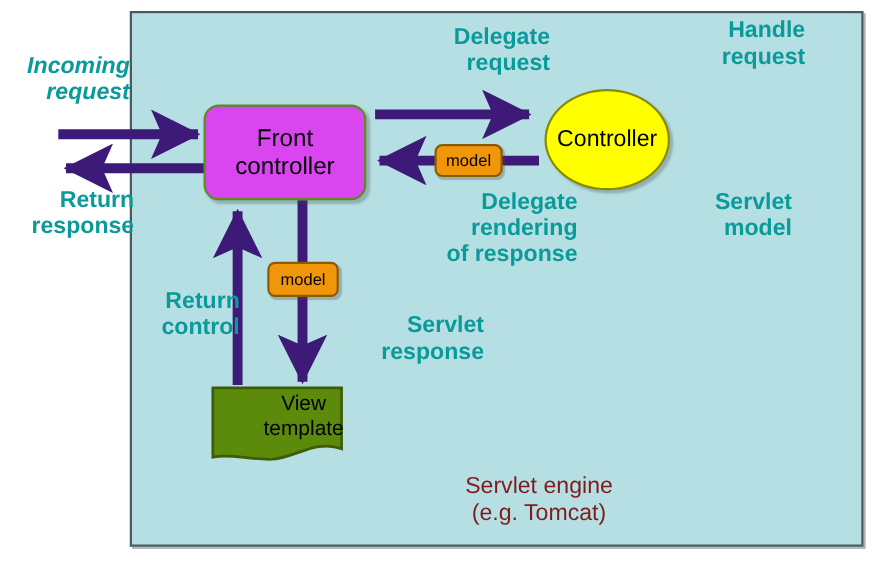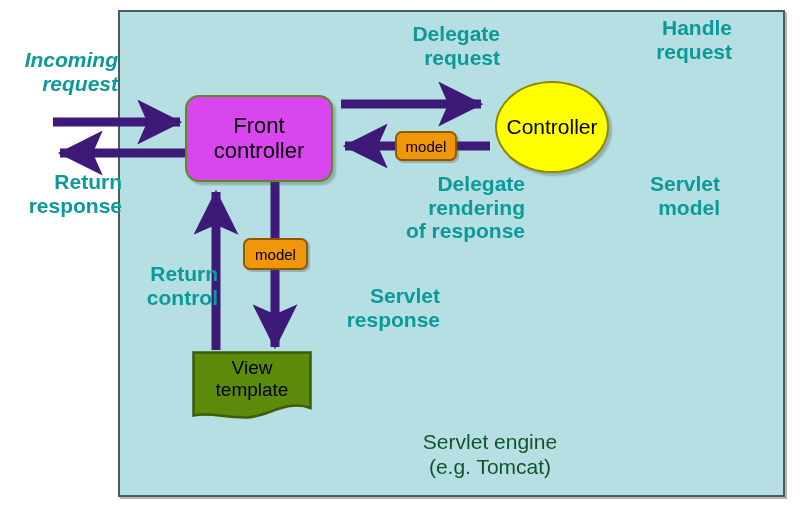--- a/index.html
+++ b/index.html
@@ -92,20 +92,21 @@
   }
   .view-template .node-text {
     position: absolute;
     left: 0; top: 6px;
     width: 120px;
     color: #000000;
     font-size: 19px;
     line-height: 1.14;
     text-align: center;
     white-space: pre-line;
+    padding-left: 24px;
   }
 
   
   .model-badge {
     position: absolute;
     background: #f0960a;
     border: 2px solid #8c5a00;
     border-radius: 7px;
     box-sizing: border-box;
     color: #000000;
@@ -132,21 +133,21 @@
     color: #0a9a99;
     font-weight: bold;
     font-size: 21px;
     line-height: 1.12;
     white-space: pre-line;
   }
   .label.center { text-align: right; }
 
   .engine-caption {
     position: absolute;
-    color: #14532d;
+    color: #7f1d1d;
     font-size: 21px;
     line-height: 1.18;
     text-align: center;
     white-space: pre-line;
   }
 </style>
 </head>
 <body>
 
 <div id="canvas">

